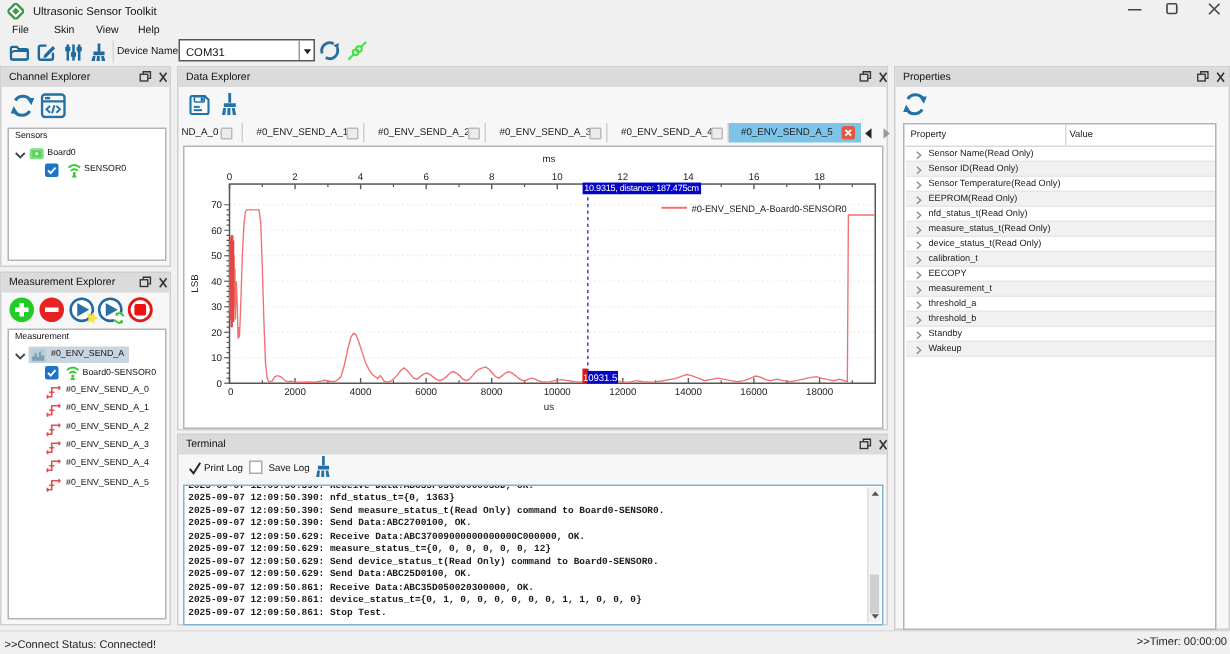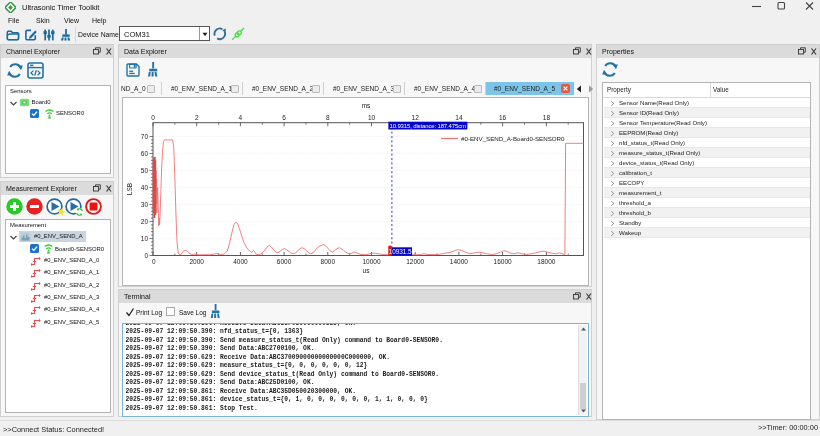--- a/index.html
+++ b/index.html
@@ -14,21 +14,21 @@
   svg{display:block;}
 </style>
 </head>
 <body>
 
 <div class="abs" style="left:0;top:0;width:820px;height:14px;background:#f0f0f0;">
   <svg class="abs" style="left:5px;top:2px;" width="11" height="11" viewBox="0 0 11 11">
     <rect x="1.6" y="1.6" width="7.8" height="7.8" transform="rotate(45 5.5 5.5)" fill="#fff" stroke="#3a9a48" stroke-width="1.6"></rect>
     <rect x="3.8" y="3.8" width="3.4" height="3.4" transform="rotate(45 5.5 5.5)" fill="#3a9a48"></rect>
   </svg>
-  <div class="abs" style="left:22px;top:3px;font-size:7.5px;color:#111;">Ultrasonic Timer Toolkit</div>
+  <div class="abs" style="left:22px;top:3px;font-size:7.5px;color:#111;">Ultrasonic Sensor Toolkit</div>
   <svg class="abs" style="left:749px;top:0;" width="66" height="12" viewBox="0 0 66 12">
     <line x1="3" y1="6.5" x2="12" y2="6.5" stroke="#444" stroke-width="1.1"></line>
     <rect x="29" y="2.5" width="6.5" height="6.5" fill="none" stroke="#444" stroke-width="1.1" rx="1"></rect>
     <path d="M57 2.5 L64 9.5 M64 2.5 L57 9.5" stroke="#444" stroke-width="1.1"></path>
   </svg>
 </div>
 
 <div class="abs" style="left:0;top:14px;width:820px;height:13px;font-size:7px;">
   <span class="abs" style="left:8px;top:3px;">File</span>
   <span class="abs" style="left:36px;top:3px;">Skin</span>

